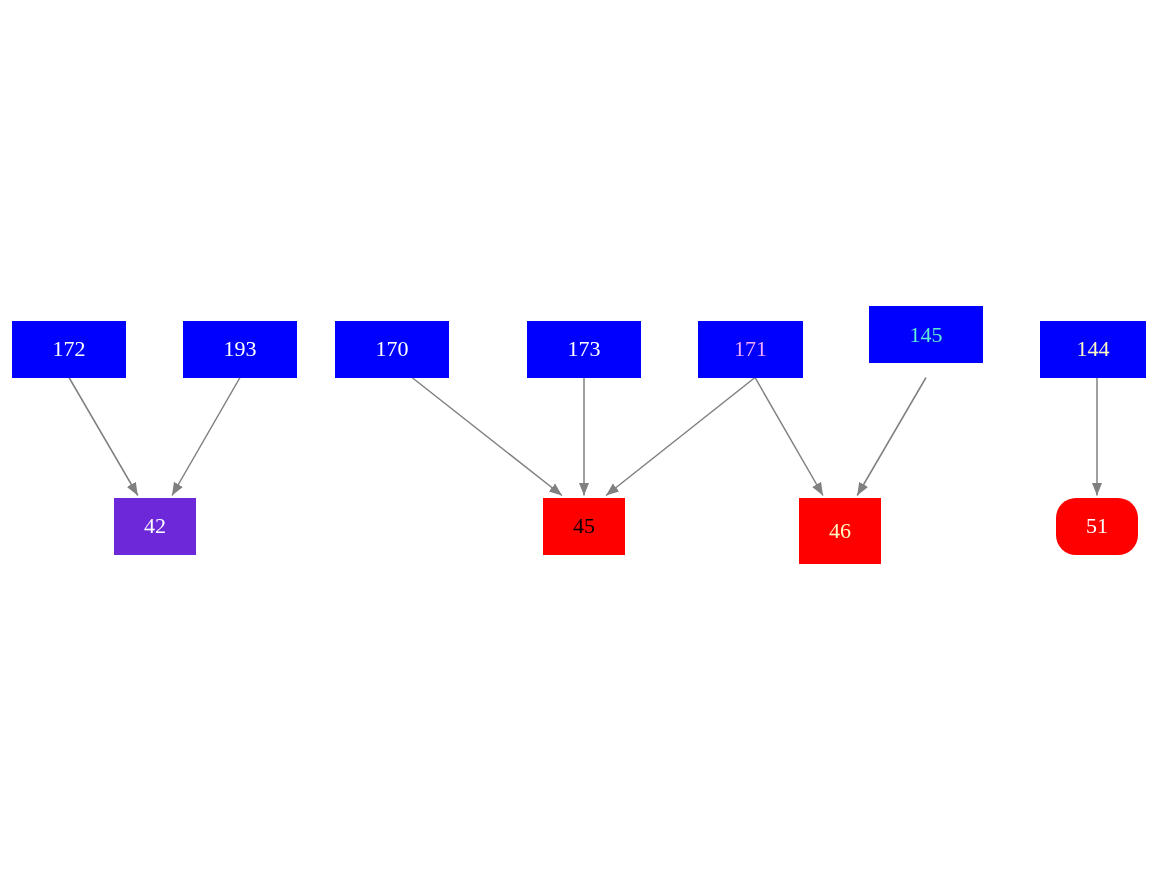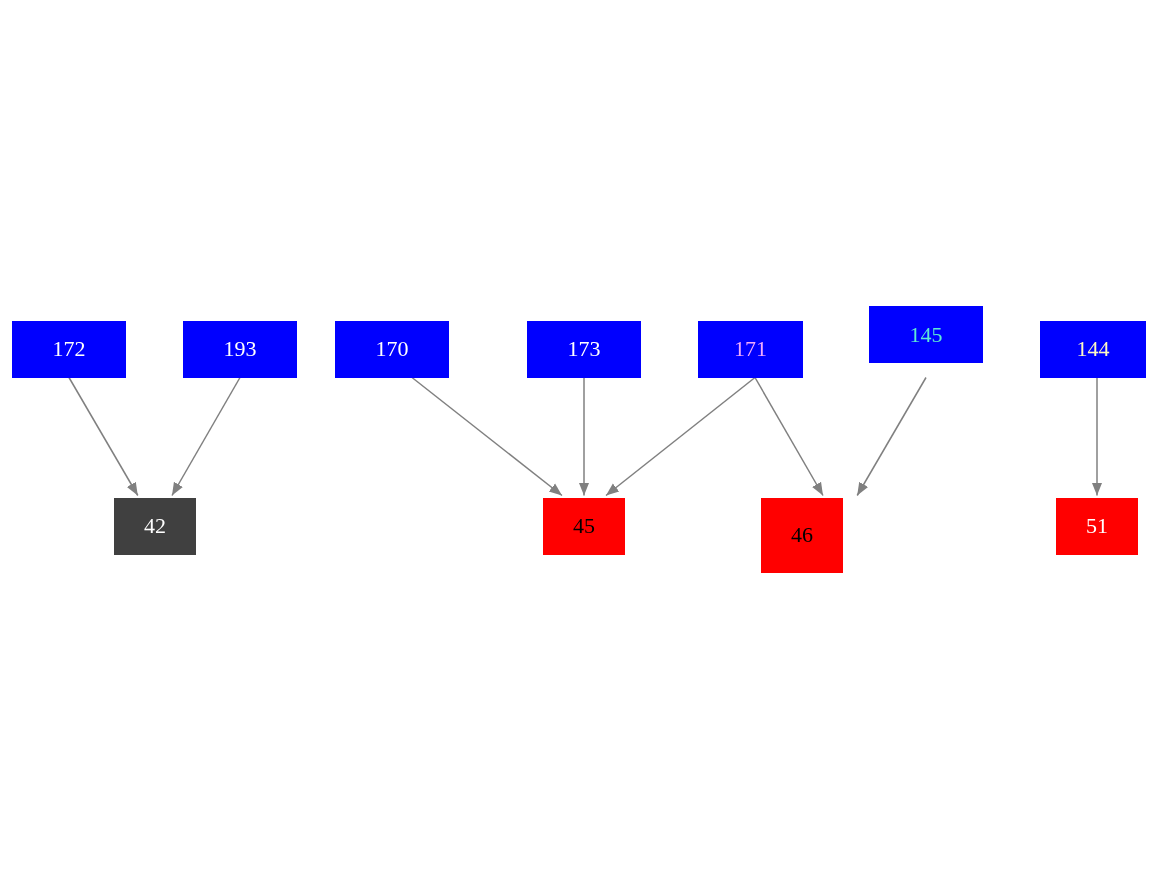--- a/index.html
+++ b/index.html
@@ -55,17 +55,17 @@
       <line x1="926" y1="377.5" x2="857.2" y2="495.5" stroke="#808080" stroke-width="1.5" marker-end="url(#arrowhead)"></line>
       <line x1="1097" y1="377.5" x2="1097" y2="495.5" stroke="#808080" stroke-width="1.5" marker-end="url(#arrowhead)"></line>
     </svg>
 <div class="node" style="left: 12px; top: 320.5px; width: 114px; height: 57px; background: rgb(0, 0, 255); color: rgb(255, 255, 255);">172</div>
     <div class="node" style="left: 183px; top: 320.5px; width: 114px; height: 57px; background: rgb(0, 0, 255); color: rgb(255, 255, 255); text-align: center;">193</div>
     <div class="node" style="left: 335px; top: 320.5px; width: 114px; height: 57px; background: rgb(0, 0, 255); color: rgb(255, 255, 255);">170</div>
     <div class="node" style="left: 527px; top: 320.5px; width: 114px; height: 57px; background: rgb(0, 0, 255); color: rgb(255, 255, 255);">173</div>
     <div class="node" style="left: 698px; top: 320.5px; width: 105px; height: 57px; background: rgb(0, 0, 255); color: #f0abfc;">171</div>
     <div class="node" style="left: 869px; top: 306px; width: 114px; height: 57px; background: rgb(0, 0, 255); color: #5eead4;">145</div>
     <div class="node" style="left: 1040px; top: 320.5px; width: 106px; height: 57px; background: rgb(0, 0, 255); color: #fef9c3;">144</div>
-    <div class="node" style="left: 114px; top: 497.5px; width: 82px; height: 57px; background: #404040; color: rgb(255, 255, 255);">42</div>
+    <div class="node" style="left: 114px; top: 497.5px; width: 82px; height: 57px; background: #6d28d9; color: rgb(255, 255, 255);">42</div>
     <div class="node" style="left: 543px; top: 497.5px; width: 82px; height: 57px; background: rgb(255, 0, 0); color: #000000;">45</div>
-    <div class="node" style="left: 761px; top: 497.5px; width: 82px; height: 75px; background: rgb(255, 0, 0); color: #000000;">46</div>
-    <div class="node" style="left: 1056px; top: 497.5px; width: 82px; height: 57px; background: rgb(255, 0, 0); color: rgb(255, 255, 255);">51</div>
+    <div class="node" style="left: 799px; top: 497.5px; width: 82px; height: 66px; background: rgb(255, 0, 0); color: #fef9c3;">46</div>
+    <div class="node" style="left: 1056px; top: 497.5px; width: 82px; height: 57px; background: rgb(255, 0, 0); color: rgb(255, 255, 255); border-radius: 20px;">51</div>
   </div>
 
 </body></html>

